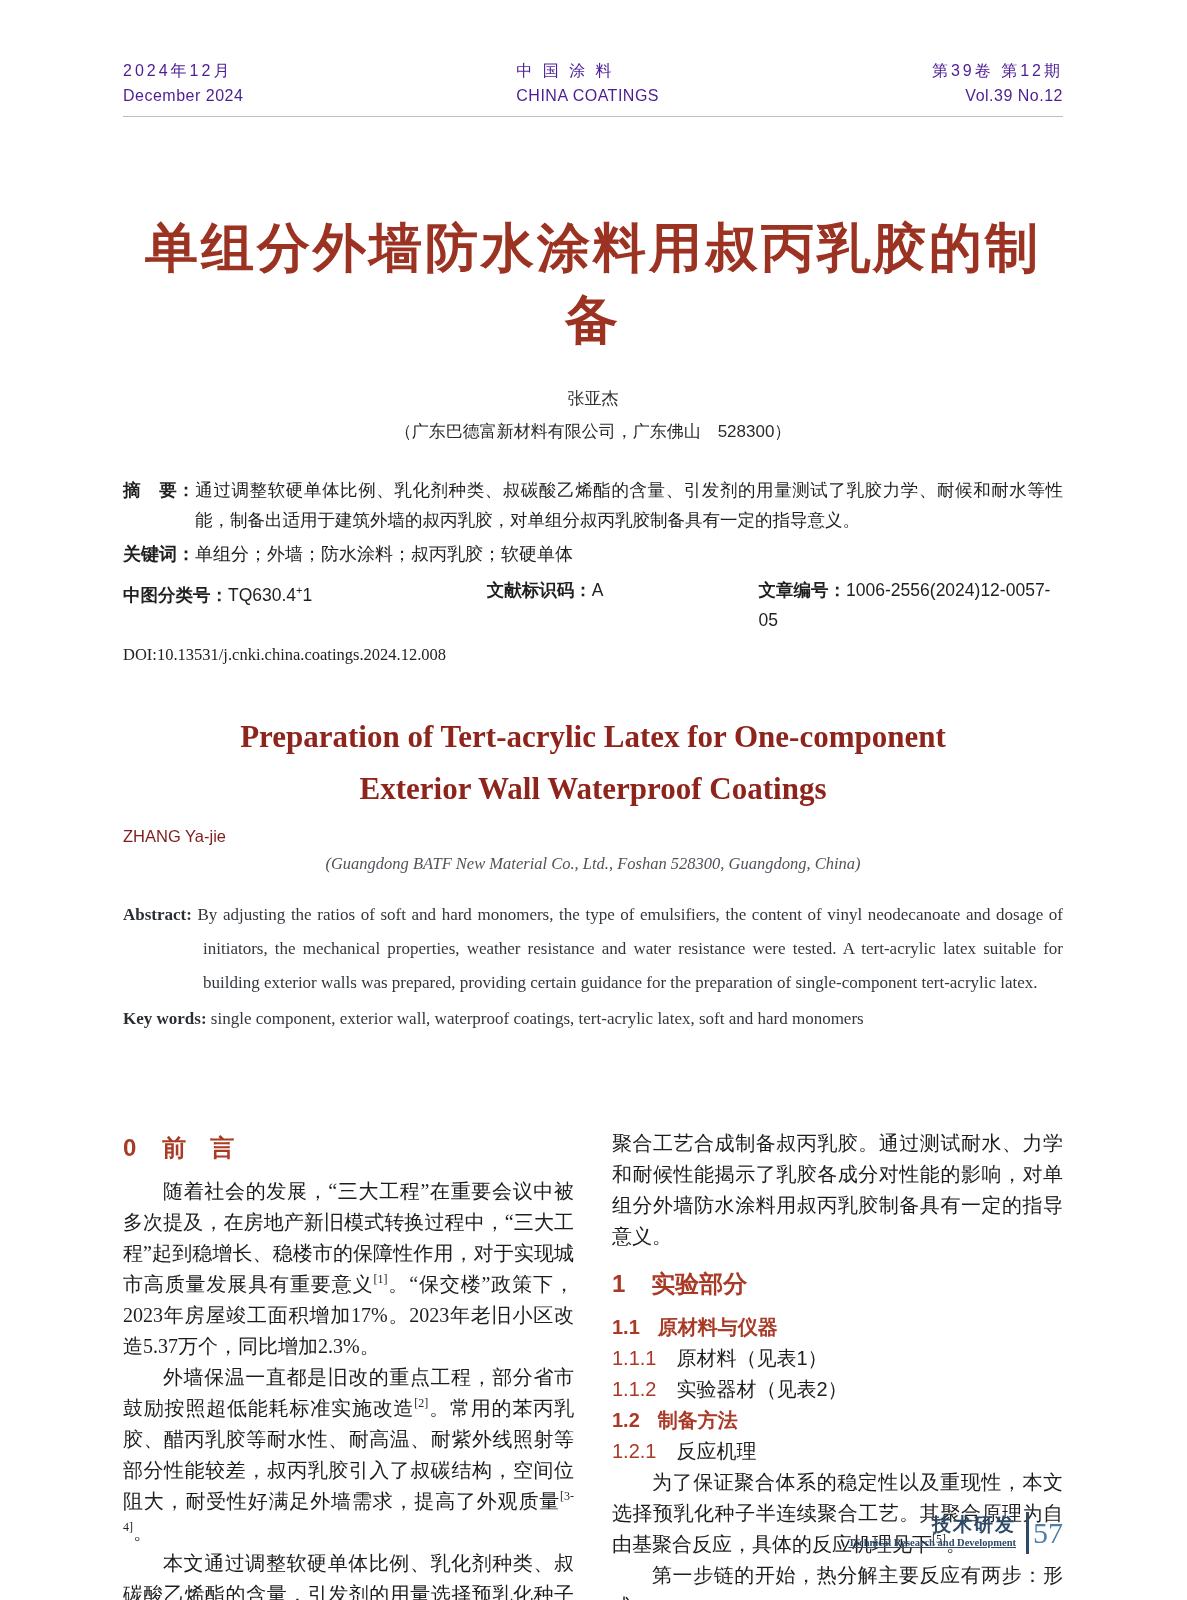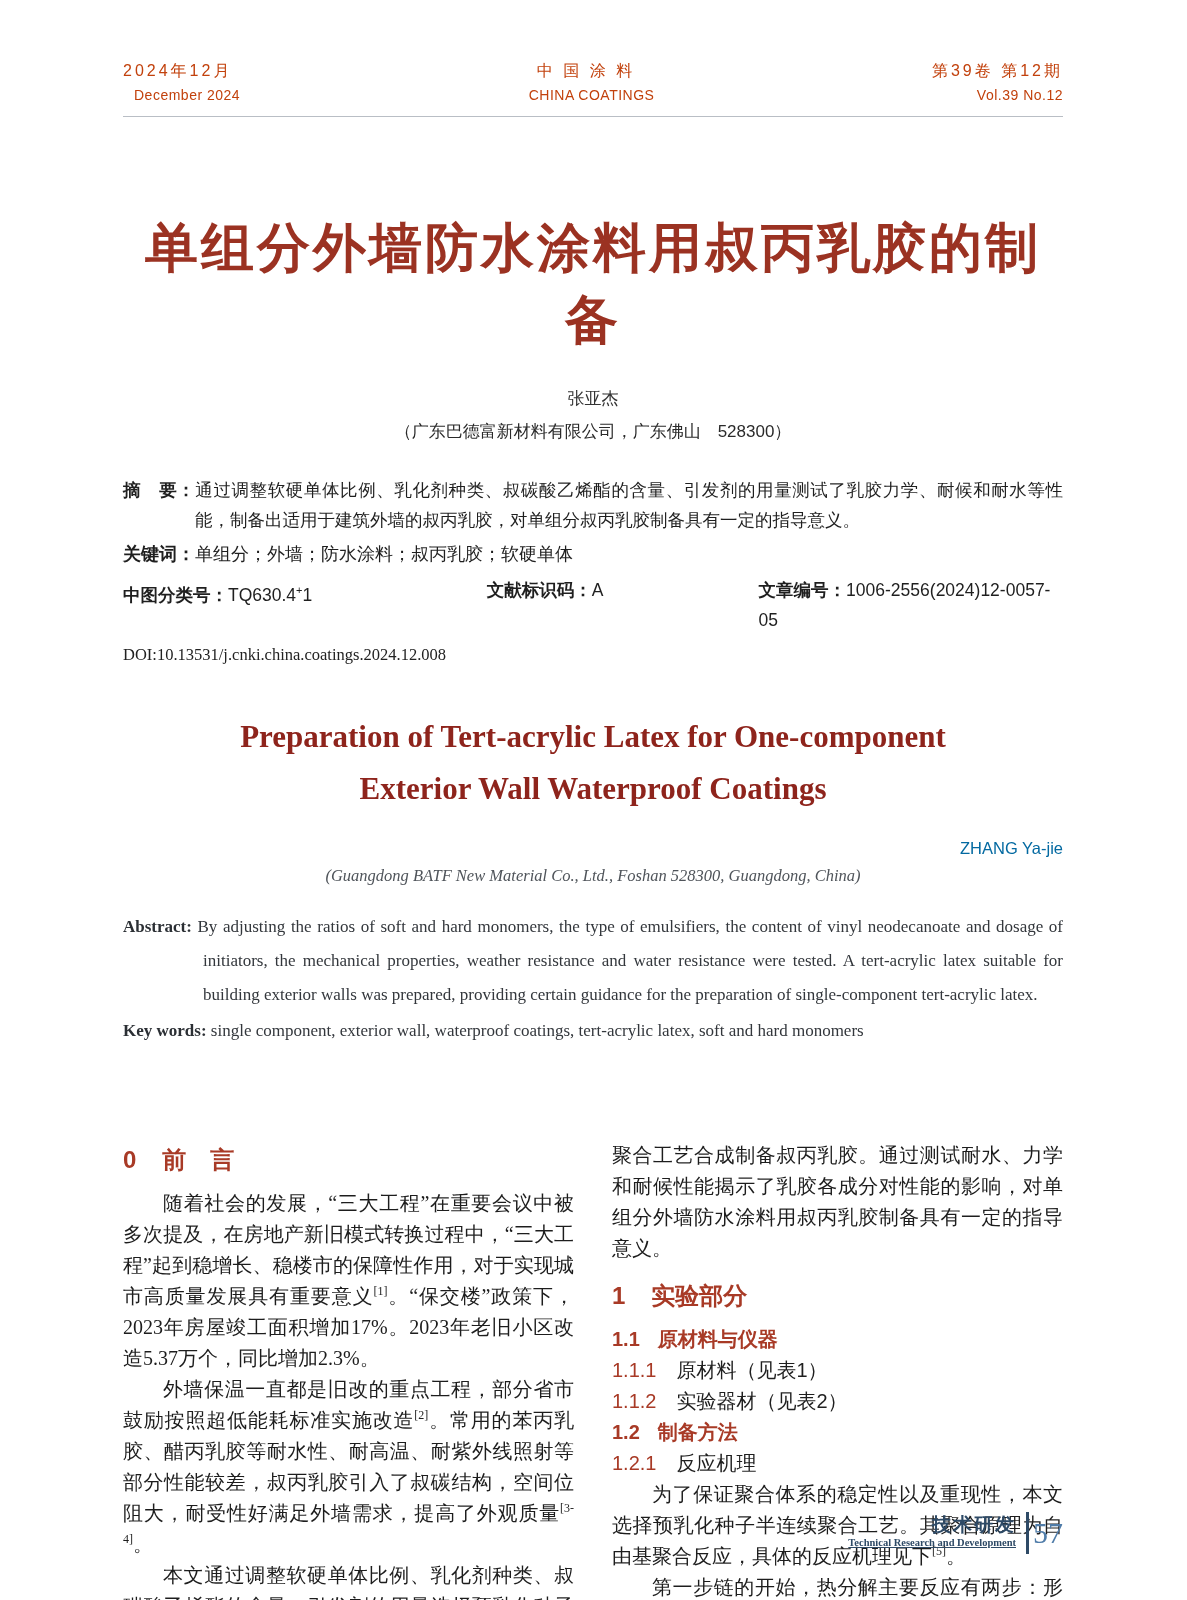--- a/index.html
+++ b/index.html
@@ -11,28 +11,28 @@
     background: #ffffff;
     font-family: "Liberation Sans", sans-serif;
     color: #1f1f1f;
     overflow: hidden;
   }
   .content { padding: 58px 124px 0 123px; }
 
   
   .jheader {
     display: flex; justify-content: space-between; align-items: flex-end;
-    color: #c2410c; font-size: 16px; line-height: 25px;
+    color: #4c1d95; font-size: 16px; line-height: 25px;
     border-bottom: 1.5px solid #b9bec5; padding-bottom: 8px;
   }
   .jheader .col { display: flex; flex-direction: column; }
-  .jheader .col.center { text-align: center; }
+  .jheader .col.center { text-align: left; }
   .jheader .col.right { text-align: right; align-items: flex-end; }
   .jheader .cn { letter-spacing: 3px; }
-  .jheader .en { letter-spacing: 0.5px; font-size: 14px; margin-left: 11px; }
+  .jheader .en { letter-spacing: 0.5px; font-size: 16px; }
 
   
   .cn-title {
     margin-top: 96px; text-align: center;
     font-size: 53px; font-weight: bold; letter-spacing: 3px;
     color: #9b3222;
   }
   .cn-author { margin-top: 30px; text-align: center; font-size: 17px; color: #333; }
   .cn-affil  { margin-top: 10px; text-align: center; font-size: 17px; color: #2a2a2a; }
 
@@ -48,21 +48,21 @@
   .meta-row .m2 { width: 278px; }
   .meta-row sup { font-size: 11px; vertical-align: super; }
   .doi { margin-top: 10px; font-family: "Liberation Serif", serif; font-size: 16.5px; color: #222; }
 
   
   .en-title {
     margin-top: 46px; text-align: center;
     font-family: "Liberation Serif", serif; font-weight: bold;
     font-size: 31px; line-height: 52px; color: #8e241c;
   }
-  .en-author { margin-top: 24px; text-align: right; font-size: 16.5px; color: #0369a1; }
+  .en-author { margin-top: 12px; text-align: left; font-size: 16.5px; color: #7f1d1d; }
   .en-affil  { margin-top: 8px; text-align: center; font-family: "Liberation Serif", serif;
                font-style: italic; font-size: 16.5px; color: #4f545a; }
   .abs-en {
     margin-top: 24px; font-family: "Liberation Serif", serif;
     font-size: 17px; line-height: 34px; color: #33373c; text-align: justify;
     padding-left: 80px; text-indent: -80px;
   }
   .abs-en b, .kw-en b { font-weight: bold; color: #2b2f34; }
   .kw-en { margin-top: 2px; font-family: "Liberation Serif", serif;
            font-size: 17px; line-height: 34px; color: #33373c;

